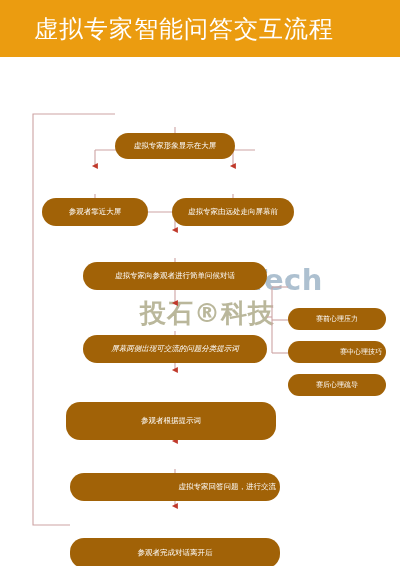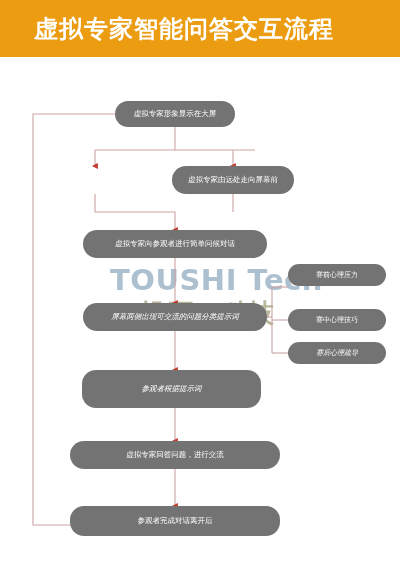--- a/index.html
+++ b/index.html
@@ -14,21 +14,21 @@
 
   
   .header{
     position:absolute;left:0;top:0;width:400px;height:57px;
     background:#eb9c10;
     display:flex;align-items:center;
   }
   .header-title{
     color:#ffffff;
     font-size:24px;
-    font-weight:bold;
+    font-weight:normal;
     letter-spacing:1px;
     margin-left:34px;
     white-space:nowrap;
     font-family:"DejaVu Sans","Liberation Sans",sans-serif;
   }
 
   
   .watermark{position:absolute;left:0;top:11px;width:400px;height:566px;pointer-events:none;}
   .wm-en{
     position:absolute;left:110px;top:252px;
@@ -42,45 +42,46 @@
     font-size:26px;font-weight:bold;letter-spacing:1px;
     color:#a3a07a;opacity:.75;
     font-family:"DejaVu Sans","Liberation Sans",sans-serif;
     white-space:nowrap;
   }
   .svgwrap{position:absolute;left:0;top:0;width:400px;height:566px;}
 
   
   .node{
     position:absolute;
-    background:#737373;
+    background:#a16207;
     color:#ffffff;
     border-radius:14px;
     display:flex;align-items:center;justify-content:center;
     text-align:center;
     font-size:7.5px;
     line-height:1.45;
     font-family:"DejaVu Sans","Liberation Sans",sans-serif;
     box-sizing:border-box;
     padding:0 4px;
+    margin-top:32px;
   }
   .node.small{font-size:7px;border-radius:11px;}
   .node .txt{display:block;}
 
   
   #n-display   {left:115px;top:101px;width:120px;height:26px;}
   #n-approach  {left:42px; top:166px;width:106px;height:28px;}
   #n-walkup    {left:172px;top:166px;width:122px;height:28px;}
   #n-greet     {left:83px; top:230px;width:184px;height:28px;}
   #n-prompts   {left:83px; top:303px;width:184px;height:28px;font-style:italic;}
-  #n-b1        {left:288px;top:264px;width:98px; height:22px;}
-  #n-b2        {left:288px;top:309px;width:98px; height:22px;}
-  #n-b3        {left:288px;top:342px;width:98px; height:22px;font-style:italic;}
-  #n-ask       {left:82px; top:370px;width:179px;height:38px;font-style:italic;}
-  #n-answer    {left:70px; top:441px;width:210px;height:28px;}
+  #n-b1        {left:288px;top:276px;width:98px; height:22px;}
+  #n-b2        {left:288px;top:309px;width:98px; height:22px;justify-content:flex-end;}
+  #n-b3        {left:288px;top:342px;width:98px; height:22px;}
+  #n-ask       {left:66px; top:370px;width:210px;height:38px;}
+  #n-answer    {left:70px; top:441px;width:210px;height:28px;justify-content:flex-end;}
   #n-leave     {left:70px; top:506px;width:210px;height:30px;}
 </style>
 </head>
 <body>
 
 <div id="canvas">
 
   <div class="header">
     <div class="header-title">虚拟专家智能问答交互流程</div>
   </div>
@@ -121,20 +122,23 @@
       <path d="M175,408 L175,441" marker-end="url(#arrowhead)"></path>
 
       <path d="M175,469 L175,506" marker-end="url(#arrowhead)"></path>
     </g>
   </svg>
 
   <div class="node" id="n-display">
     <span class="txt">虚拟专家形象显示在大屏</span>
   </div>
 
+  <div class="node" id="n-approach">
+    <span class="txt">参观者靠近大屏</span>
+  </div>
 
   <div class="node" id="n-greet">
     <span class="txt">虚拟专家向参观者进行简单问候对话</span>
   </div>
 
   <div class="node" id="n-walkup">
     <span class="txt">虚拟专家由远处走向屏幕前</span>
   </div>
 
   <div class="node" id="n-prompts">

